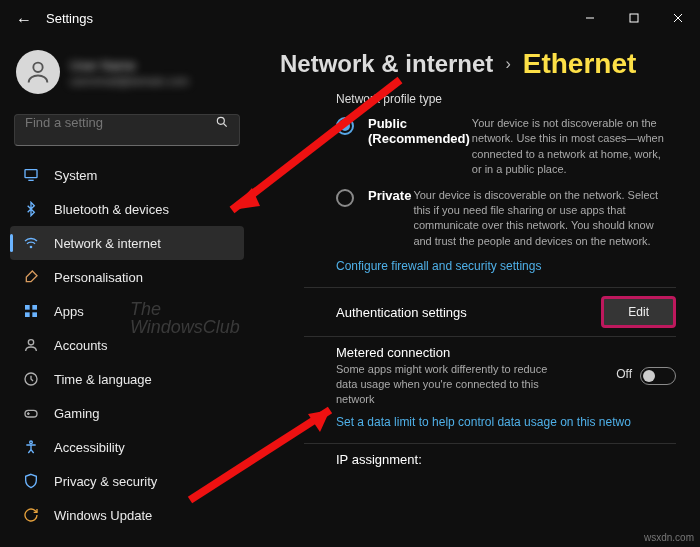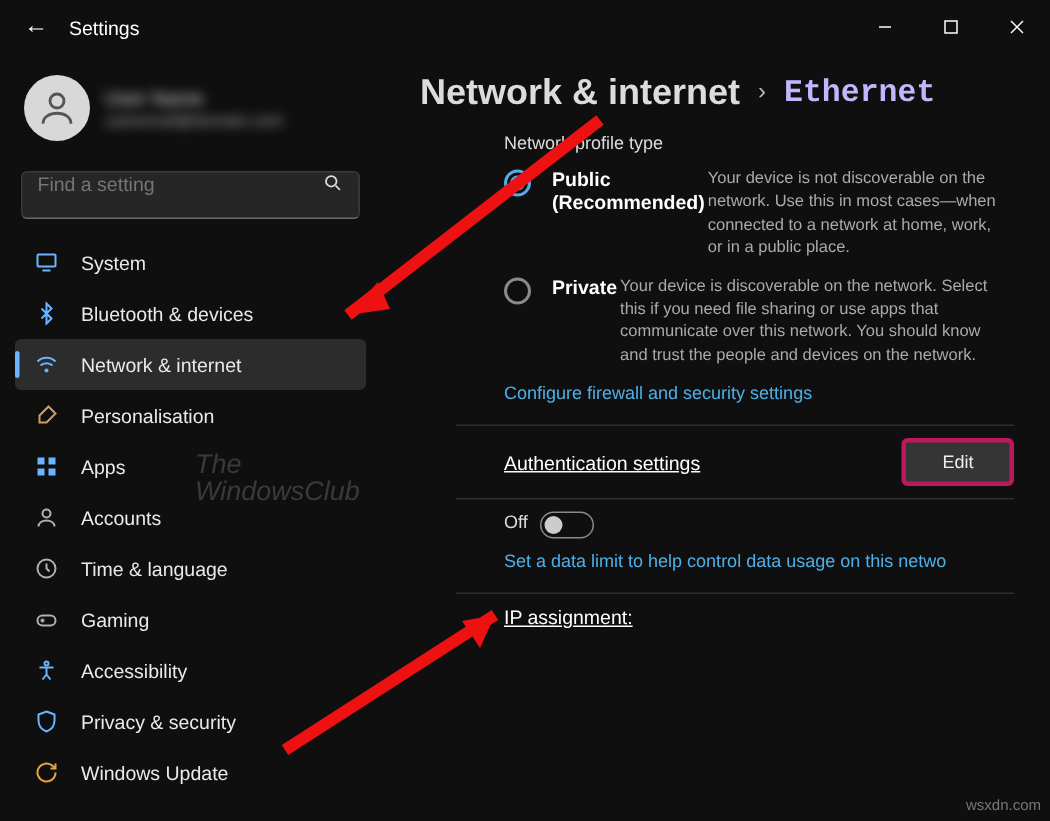--- a/index.html
+++ b/index.html
@@ -82,21 +82,21 @@
   .content {
     flex:1; padding: 12px 24px 12px 28px; overflow-y:auto;
     position:relative;
   }
   .content::-webkit-scrollbar { width:0; }
   .breadcrumb {
     display:flex; align-items:center; gap:12px; margin-bottom:12px;
   }
   .crumb-main { font-size:24px; font-weight:600; color:#dcdcdc; }
   .crumb-sep { font-size:16px; color:#bbb; }
-  .crumb-leaf { font-size:21px; font-weight:700; color:#c4b5fd;font-family:Liberation Mono, monospace; }
+  .crumb-leaf { font-size:28px; font-weight:700; color:#fde047; }
   .section-heading {
     font-size:12px; color:#ddd; margin: 10px 0 10px 56px;
   }
   .radio-block {
     display:flex; gap:14px; margin:6px 0 10px 56px; width: 330px;
   }
   .radio-outer {
     width:18px; height:18px; border:2px solid #8a8a8a; border-radius:50%;
     flex-shrink:0; margin-top:1px;
     display:flex; align-items:center; justify-content:center;
@@ -108,21 +108,21 @@
   .radio-text { display:flex; gap:2px; }
   .radio-title { font-size:13px; font-weight:600; }
   .radio-desc  { font-size:11px; color:#aaa; line-height:1.4; }
   .link { font-size:12px; color:#4fb0e8; margin:8px 0 14px 56px; display:block; }
   .divider { border:none; border-top:1px solid #2e2e2e; margin:6px 0 6px 24px; }
   .row {
     display:flex; align-items:center; justify-content:space-between;
     margin:8px 0 8px 56px; gap:20px; width: 340px;
   }
   .row-left { display:flex; flex-direction:column; gap:2px; max-width:220px; }
-  .row-title { font-size:13px;text-decoration:underline; }
+  .row-title { font-size:13px; }
   .row-desc { font-size:11px; color:#aaa; line-height:1.35; }
   .edit-btn {
     background:#353535; border:3px solid #be185d; color:#eee;
     font-size:12px; padding:6px 24px; border-radius:4px;
   }
   .toggle-group { display:flex; align-items:flex-start; gap:8px; font-size:12px; color:#ddd; }
   .toggle {
     width:36px; height:18px; border:1px solid #8a8a8a; border-radius:10px;
     position:relative; background:transparent;
   }
@@ -329,20 +329,24 @@
     <div class="row">
       <div class="row-left">
         <div class="row-title">Authentication settings</div>
       </div>
       <button class="edit-btn">Edit</button>
     </div>
 
     <hr class="divider">
 
     <div class="row">
+      <div class="row-left">
+        <div class="row-title">Metered connection</div>
+        <div class="row-desc">Some apps might work differently to reduce data usage when you're connected to this network</div>
+      </div>
       <div class="toggle-group">
         <span>Off</span>
         <div class="toggle"></div>
       </div>
     </div>
 
     <a class="link">Set a data limit to help control data usage on this netwo</a>
 
     <hr class="divider">
 

